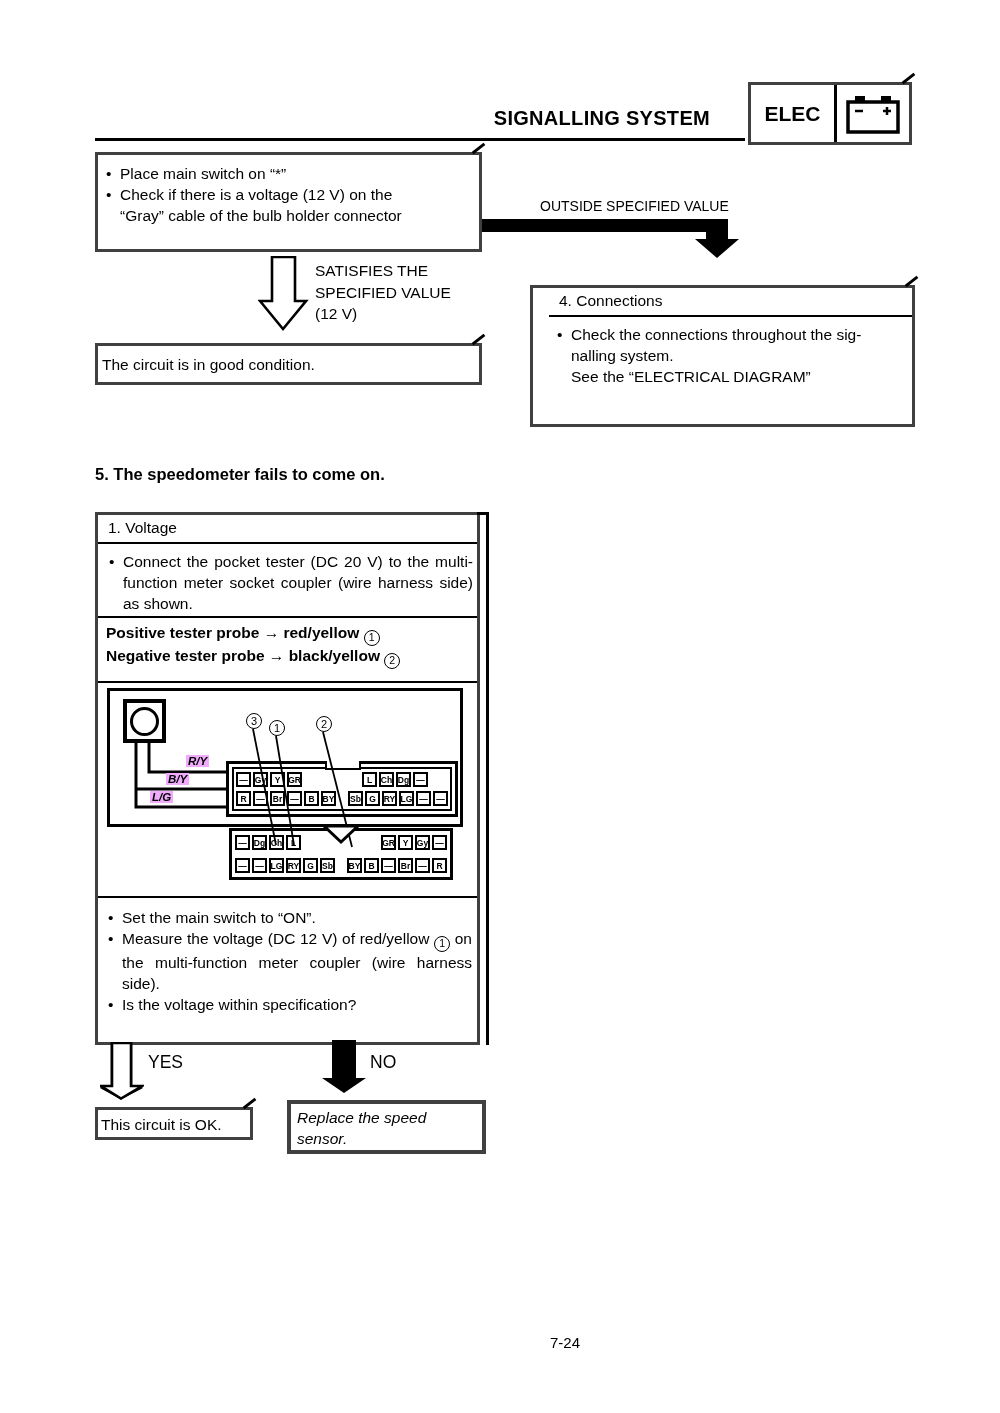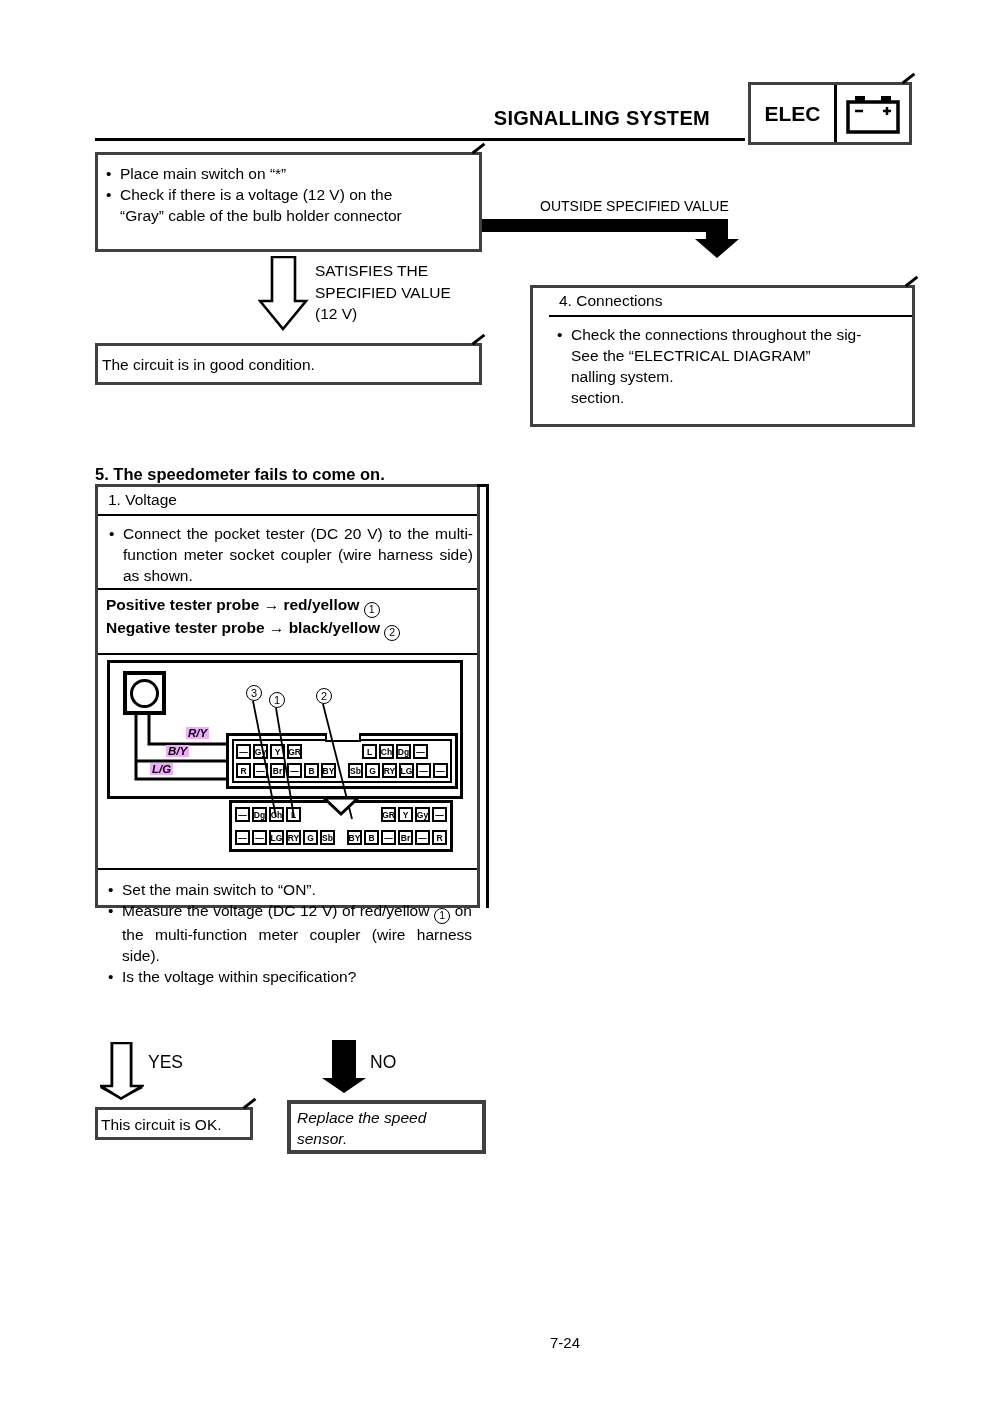--- a/index.html
+++ b/index.html
@@ -32,21 +32,21 @@
   #outside-label{left:540px;top:198px;width:260px;text-align:left;font-size:14px;}
   #out-arrow{left:482px;top:215px;}
   #sat-arrow{left:258px;top:256px;}
   #sat-text{left:315px;top:260px;font-size:15.5px;line-height:21.5px;}
   #boxB{left:95px;top:343px;width:387px;height:42px;padding:8px 4px 0 4px;}
   #boxC{left:530px;top:285px;width:385px;height:142px;padding-left:16px;}
   #boxC .hdr{height:29px;border-bottom:2.5px solid #000;padding:4px 0 0 10px;font-size:15.5px;box-sizing:border-box;}
   #boxC .bod{padding:7px 6px 0 8px;}
   
   #heading5{left:95px;top:465px;font-size:16.5px;font-weight:bold;}
-  #bigbox{left:95px;top:484px;width:385px;height:424px;display:flex;flex-direction:column;}
+  #bigbox{left:95px;top:512px;width:385px;height:533px;display:flex;flex-direction:column;}
   #bigbox .vh{height:29px;flex:none;border-bottom:2.5px solid #000;padding:4px 0 0 10px;font-size:15.5px;box-sizing:border-box;}
   #cell-connect{height:74px;flex:none;border-bottom:2.5px solid #000;padding:7px 4px 0 11px;box-sizing:border-box;}
   #cell-probes{height:65px;flex:none;border-bottom:2.5px solid #000;padding:5px 12px 0 8px;box-sizing:border-box;
                font-size:15.5px;font-weight:bold;line-height:19.5px;}
   #cell-diagram{height:215px;flex:none;border-bottom:2.5px solid #000;position:relative;box-sizing:border-box;}
   #cell-steps{flex:1;padding:9px 5px 0 10px;box-sizing:border-box;}
   
   #dframe{left:9px;top:5px;width:356px;height:139px;border:3.5px solid #000;position:absolute;box-sizing:border-box;}
   #sensor{left:25px;top:16px;width:43px;height:44px;border:4px solid #000;position:absolute;box-sizing:border-box;
           display:flex;align-items:center;justify-content:center;background:#fff;}
@@ -129,23 +129,22 @@
 
   <div id="boxB" class="box fold body-txt">The circuit is in good condition.</div>
 
   <div id="boxC" class="box fold">
     <div class="hdr">4. Connections</div>
     <div class="bod body-txt">
       <div class="bullet-row">
         <span class="bullet-mark">•</span>
         <div>
           <div>Check the connections throughout the sig-</div>
+          <div>nalling system.</div>
           <div>See the “ELECTRICAL DIAGRAM”</div>
-          <div>nalling system.</div>
-          <div>section.</div>
         </div>
       </div>
     </div>
   </div>
 
   <div id="heading5" class="abs">5. The speedometer fails to come on.</div>
 
   <div id="bigbox" class="box bigshadow">
     <div class="vh">1. Voltage</div>
 

